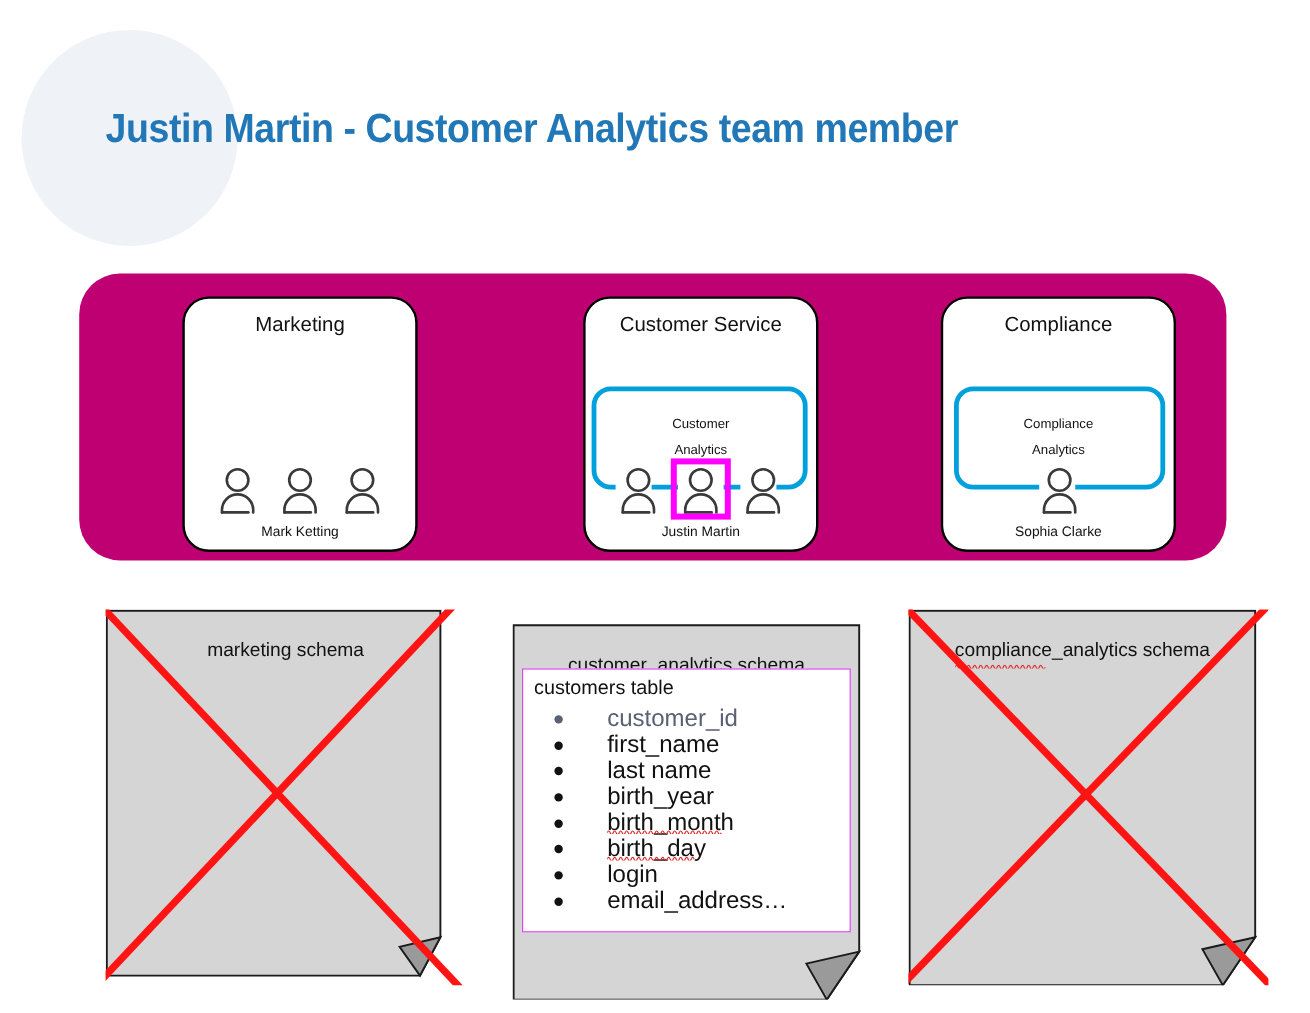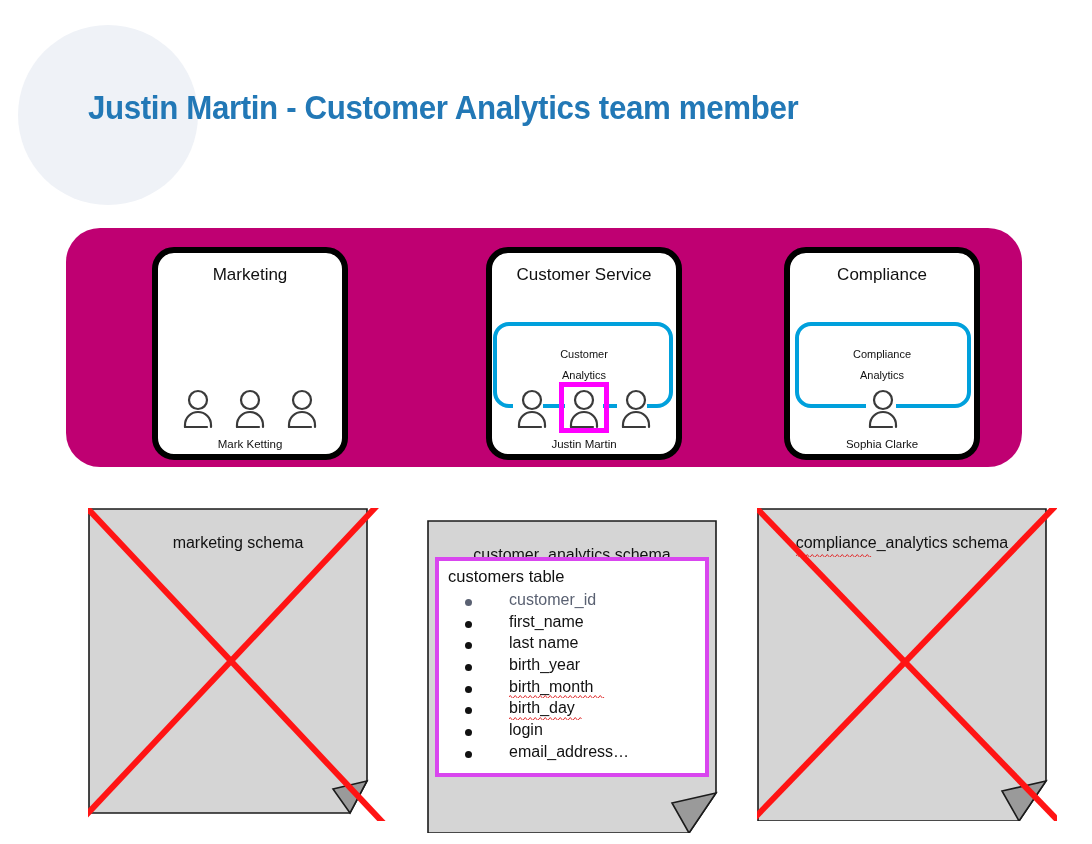--- a/index.html
+++ b/index.html
@@ -53,21 +53,21 @@
     background: #bf0072;
     border-radius: 34px;
   }
 
   .dept-card {
     position: absolute;
     top: 247px;
     width: 196px;
     height: 213px;
     background: #ffffff;
-    border: 6px solid #000000;
+    border: 2px solid #000000;
     border-radius: 22px;
     box-sizing: border-box;
   }
   #dept-card-0 { left: 152px; }
   #dept-card-1 { left: 486px; }
   #dept-card-2 { left: 784px; }
 
   .dept-title {
     position: absolute;
     left: 0;
@@ -165,42 +165,42 @@
     bottom: -5px;
   }
 
   .doc-inner {
     position: absolute;
     left: 8px;
     top: 37px;
     width: 274px;
     height: 220px;
     background: #ffffff;
-    border: 4px solid #d946ef;
+    border: 1px solid #d946ef;
     box-sizing: border-box;
   }
   .table-name {
     position: absolute;
     left: 9px;
     top: 6px;
     font-size: 16.5px;
     color: #111111;
   }
   .col-list {
     position: absolute;
     left: 16px;
     top: 30px;
     margin: 0;
     padding: 0;
     list-style: none;
   }
   .col-list li {
     position: relative;
     height: 21.7px;
-    font-size: 16px;
+    font-size: 20px;
     color: #111111;
     padding-left: 54px;
     white-space: nowrap;
   }
   .col-list li .bullet {
     position: absolute;
     left: 10px;
     top: 8px;
     width: 7px;
     height: 7px;

